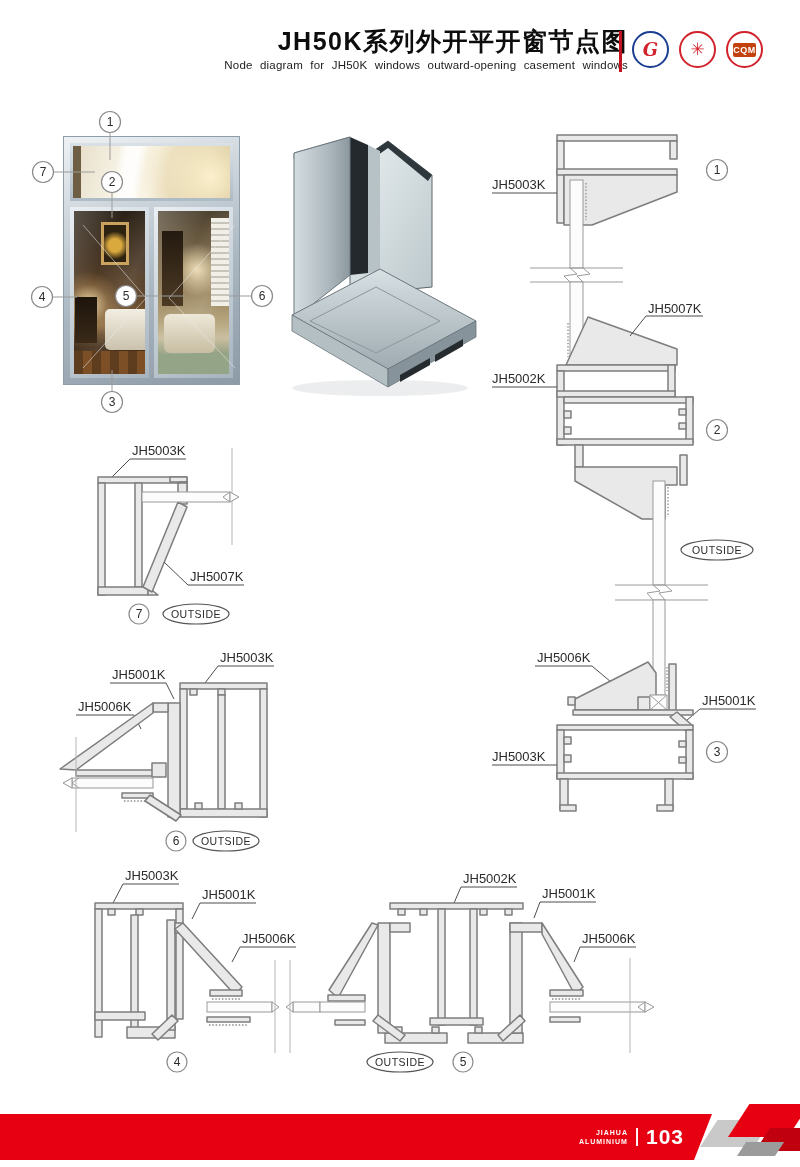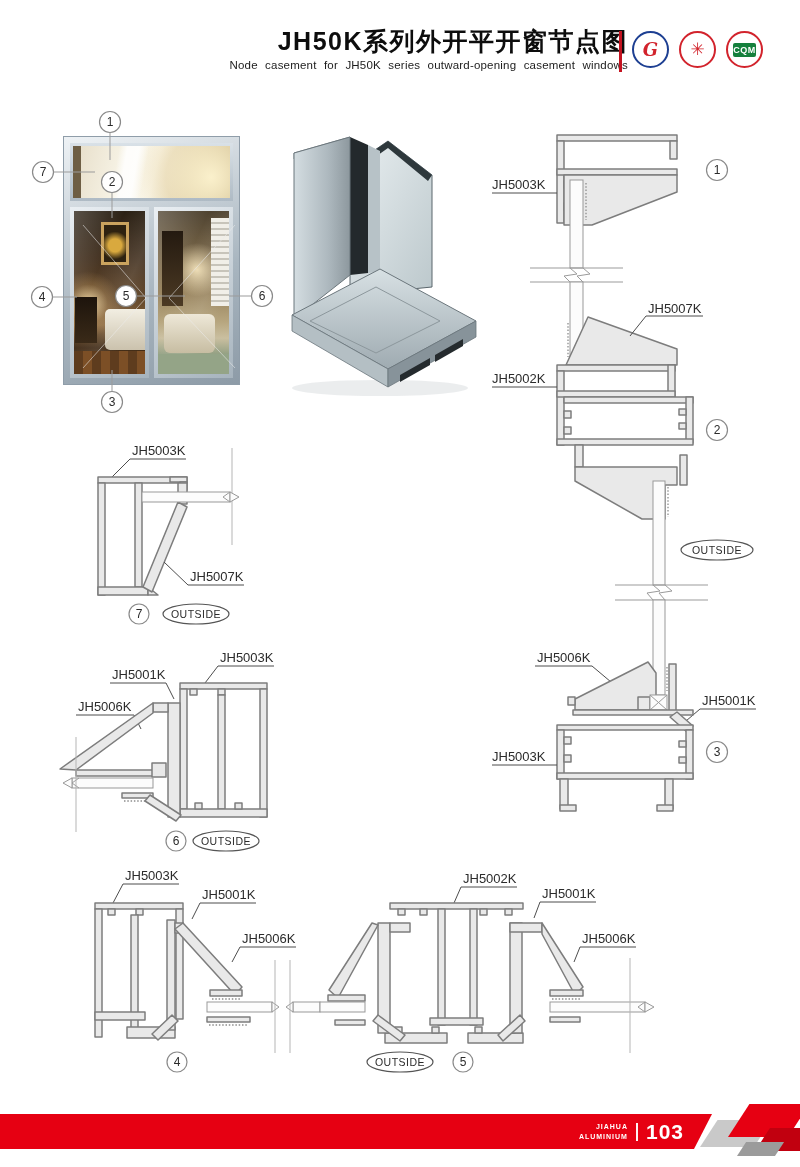--- a/index.html
+++ b/index.html
@@ -10,21 +10,21 @@
   .title-cn{margin:0;font-size:25px;font-weight:bold;color:#0d0d0d;letter-spacing:1.5px;line-height:1.1;}
   .title-en{margin:3px 0 0 0;font-size:11.5px;color:#1c1c1c;word-spacing:4px;letter-spacing:.2px;}
   .hdiv{position:absolute;left:619px;top:31px;width:3px;height:41px;background:#c41320;}
   .logos{position:absolute;left:632px;top:31px;display:flex;gap:10px;}
   .logo{width:37px;height:37px;border-radius:50%;background:#fff;display:flex;align-items:center;justify-content:center;box-sizing:border-box;}
   .logo.l1{border:2px solid #1d3f92;}
   .logo.l1 .g{font-family:"DejaVu Serif",serif;font-style:italic;font-weight:bold;font-size:18px;color:#d2232c;}
   .logo.l2{border:2px solid #d2232c;}
   .logo.l2 .star{font-size:17px;color:#d2232c;line-height:1;}
   .logo.l3{border:2.5px solid #d2232c;}
-  .logo.l3 .cqm{background:#15803d;color:#fff;font-weight:bold;font-size:9px;letter-spacing:.5px;padding:2px 0;border-radius:2px;}
+  .logo.l3 .cqm{background:#c2410c;color:#fff;font-weight:bold;font-size:9px;letter-spacing:.5px;padding:2px 0;border-radius:2px;}
   
   .photo{position:absolute;left:63px;top:136px;width:177px;height:249px;box-sizing:border-box;
          background:linear-gradient(160deg,#eef2f5,#a9b6c0 60%,#8d9ba7);
          border:1px solid #8f9da9;padding:6px;display:flex;flex-direction:column;}
   .transom{height:52px;padding:3px;background:linear-gradient(#d9e1e7,#aebac4);}
   .t-glass{height:100%;
     background:
       linear-gradient(100deg,transparent 28%,rgba(255,255,255,.85) 33%,rgba(255,255,255,.85) 40%,transparent 46%),
       radial-gradient(circle at 88% 60%,rgba(252,242,205,.95),rgba(228,208,158,.5) 32%,transparent 55%),
       linear-gradient(90deg,#6e5e44 0 5%,transparent 5%),
@@ -56,40 +56,40 @@
   .serr{fill:none;stroke:#8d8d8d;stroke-width:1.3;stroke-dasharray:1.5 1.8;}
   .lead{fill:none;stroke:#4d4d4d;stroke-width:1;}
   .lbl{font-family:"Liberation Sans",sans-serif;font-size:13px;fill:#2b2b2b;}
   .num{font-family:"Liberation Sans",sans-serif;font-size:12px;fill:#2b2b2b;text-anchor:middle;}
   .out{font-family:"Liberation Sans",sans-serif;font-size:10.5px;fill:#2b2b2b;text-anchor:middle;letter-spacing:.5px;}
   .cir{fill:#fff;stroke:#8a8a8a;stroke-width:1.2;}
   .oval{fill:#fff;stroke:#555;stroke-width:1.2;}
   .vline{fill:none;stroke:#b5b5b5;stroke-width:1;}
   .openl{fill:none;stroke:rgba(235,235,235,.55);stroke-width:1;}
   
-  .footer-band{position:absolute;left:0;top:1114px;width:712px;height:35px;background:#e60012;
+  .footer-band{position:absolute;left:0;top:1114px;width:712px;height:46px;background:#e60012;
        clip-path:polygon(0 0,100% 0,calc(100% - 18px) 100%,0 100%);
        display:flex;align-items:center;justify-content:flex-end;padding-right:28px;gap:8px;box-sizing:border-box;}
   .brand{text-align:right;font-size:7px;font-weight:bold;color:#fff;line-height:1.3;letter-spacing:1px;}
   .fdiv{width:2px;height:18px;background:rgba(255,255,255,.95);}
   .fpage{font-size:21px;font-weight:bold;color:#fff;letter-spacing:1px;}
   .para{position:absolute;transform:skewX(-33deg);transform-origin:0 100%;}
   .p1{left:700px;top:1120px;width:54px;height:27px;background:#c9c9c9;}
   .p2{left:728px;top:1104px;width:60px;height:33px;background:#e60012;}
   .p3{left:755px;top:1128px;width:48px;height:23px;background:#c1000f;}
   .p4{left:737px;top:1142px;width:38px;height:14px;background:#9b9b9b;}
 </style>
 </head>
 <body>
 
 <div class="page">
 
   <div class="titles">
     <h1 class="title-cn">JH50K系列外开平开窗节点图</h1>
-    <p class="title-en">Node casement for JH50K series outward-opening casement windows</p>
+    <p class="title-en">Node diagram for JH50K windows outward-opening casement windows</p>
   </div>
   <div class="hdiv"></div>
   <div class="logos">
     <div class="logo l1">
         <span class="g">G</span>
       </div>
     <div class="logo l2">
         <span class="star">✳</span>
       </div>
     <div class="logo l3">

